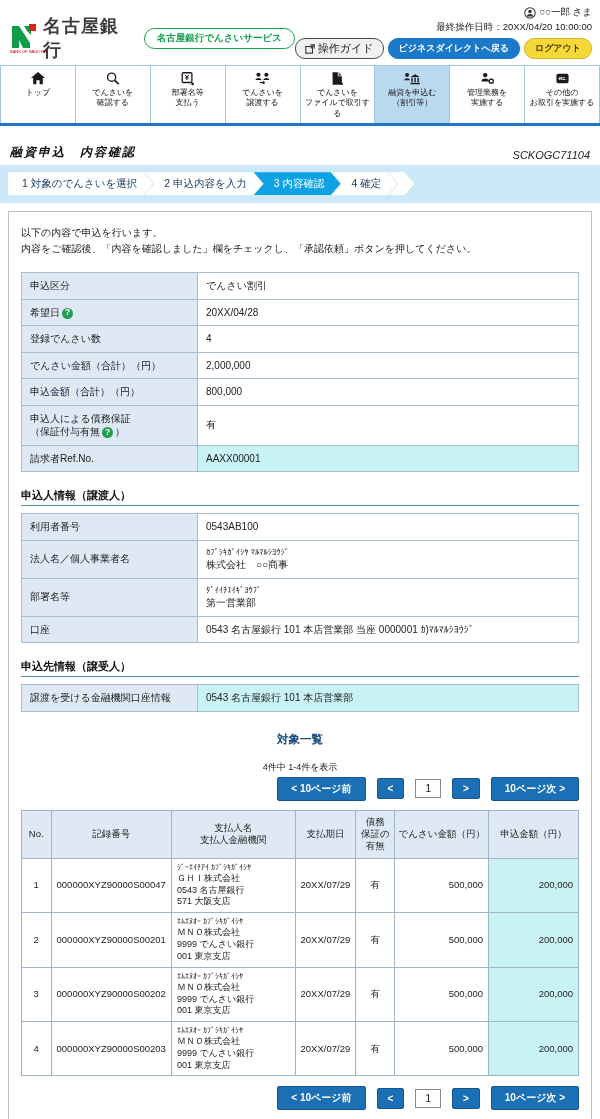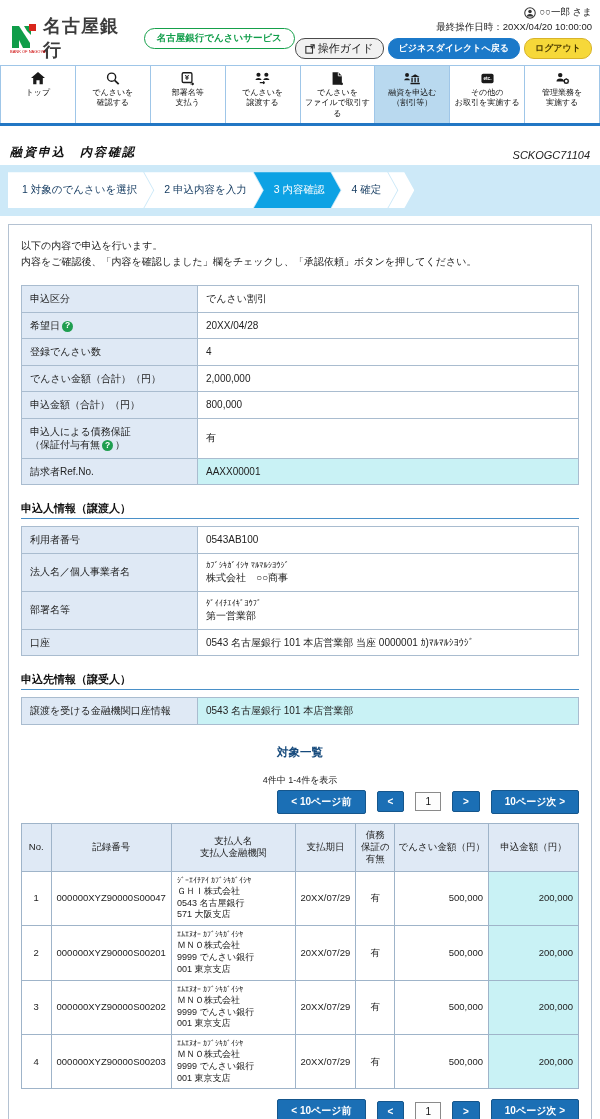--- a/index.html
+++ b/index.html
@@ -29,21 +29,21 @@
   .nav-item:last-child { border-right:1px solid #9fc6e8; }
   .nav-item.active { background:#b9d9ef; }
   .nav-icon { height:16px; display:flex; align-items:center; justify-content:center; }
   .nav-label { font-size:8px; line-height:1.3; color:#111; margin-top:2px; }
 
   
   .title-row { display:flex; justify-content:space-between; align-items:flex-end; padding:18px 10px 4px;font-style:italic; }
   .page-title { font-size:12px; font-weight:bold; color:#111; letter-spacing:2px; }
   .screen-id { font-size:11px; color:#222; }
   .steps-band { background:#cde9f8; padding:7px 8px 8px; }
-  .steps-bar { display:flex; height:36px; }
+  .steps-bar { display:flex; height:23px; }
   .step { position:relative; display:flex; align-items:center; background:#fff; color:#12395f; font-size:10.5px; padding:0 16px 0 20px; clip-path:polygon(0 0, calc(100% - 10px) 0, 100% 50%, calc(100% - 10px) 100%, 0 100%, 10px 50%); margin-left:-9px; white-space:nowrap; }
   .step.first { clip-path:polygon(0 0, calc(100% - 10px) 0, 100% 50%, calc(100% - 10px) 100%, 0 100%); margin-left:0; padding-left:14px; }
   .step.active { background:#0da2e4; color:#fff; }
   .step-tail { width:26px; background:#fff; clip-path:polygon(0 0, calc(100% - 10px) 0, 100% 50%, calc(100% - 10px) 100%, 0 100%, 10px 50%); margin-left:-9px; }
   .s1 { z-index:5; } .s2 { z-index:4; } .s3 { z-index:3; } .s4 { z-index:2; } .step-tail { z-index:1; }
 
   
   .content-box { margin:8px 8px 0; border:1px solid #b4c2d2; padding:13px 12px 14px; background:#fff; }
   .intro { font-size:10px; line-height:1.55; margin-bottom:16px; }
   .section-title { font-size:11px; font-weight:bold; color:#111; border-bottom:1px solid #4a90c8; padding-bottom:2px; margin:16px 0 7px; }
@@ -178,37 +178,37 @@
             <rect x="9.3" y="7" width="1.5" height="5.2" fill="#1a1a1a"></rect>
             <rect x="12.7" y="7" width="1.5" height="5.2" fill="#1a1a1a"></rect>
             <rect x="16.1" y="7" width="1.5" height="5.2" fill="#1a1a1a"></rect>
             <rect x="8.3" y="12.8" width="10.4" height="1.6" fill="#1a1a1a"></rect>
           </svg>
         </div>
       <div class="nav-label"><span>融資を申込む</span><br><span>（割引等）</span></div>
     </div>
     <div class="nav-item">
       <div class="nav-icon">
-          <svg width="15" height="13" viewBox="0 0 17 15">
-            <rect x="1.5" y="2" width="14" height="11" rx="2" fill="#1a1a1a"></rect>
-            <text x="8.5" y="9.8" font-size="5.5" font-weight="bold" text-anchor="middle" fill="#fff">etc.</text>
-          </svg>
-        </div>
-      <div class="nav-label"><span>その他の</span><br><span>お取引を実施する</span></div>
-    </div>
-    <div class="nav-item">
-      <div class="nav-icon">
           <svg width="16" height="15" viewBox="0 0 18 16">
             <circle cx="7" cy="4.2" r="2.5" fill="#1a1a1a"></circle>
             <path d="M2.8 11.5 a4.2 3.6 0 0 1 8.4 0 Z" fill="#1a1a1a"></path>
             <circle cx="13.8" cy="11" r="2.2" fill="none" stroke="#1a1a1a" stroke-width="1.4"></circle>
             <path d="M13.8 7.8 v1 M13.8 13.2 v1 M10.6 11 h1 M16 11 h1 M11.6 8.8 l.7 .7 M15.3 12.5 l.7 .7 M16 8.8 l-.7 .7 M12.3 12.5 l-.7 .7" stroke="#1a1a1a" stroke-width="1.1"></path>
           </svg>
         </div>
       <div class="nav-label"><span>管理業務を</span><br><span>実施する</span></div>
+    </div>
+    <div class="nav-item">
+      <div class="nav-icon">
+          <svg width="15" height="13" viewBox="0 0 17 15">
+            <rect x="1.5" y="2" width="14" height="11" rx="2" fill="#1a1a1a"></rect>
+            <text x="8.5" y="9.8" font-size="5.5" font-weight="bold" text-anchor="middle" fill="#fff">etc.</text>
+          </svg>
+        </div>
+      <div class="nav-label"><span>その他の</span><br><span>お取引を実施する</span></div>
     </div>
   </nav>
 
   <div class="title-row">
     <h1 class="page-title">融資申込　内容確認</h1>
     <span class="screen-id">SCKOGC71104</span>
   </div>
 
   <div class="steps-band">
     <div class="steps-bar">

